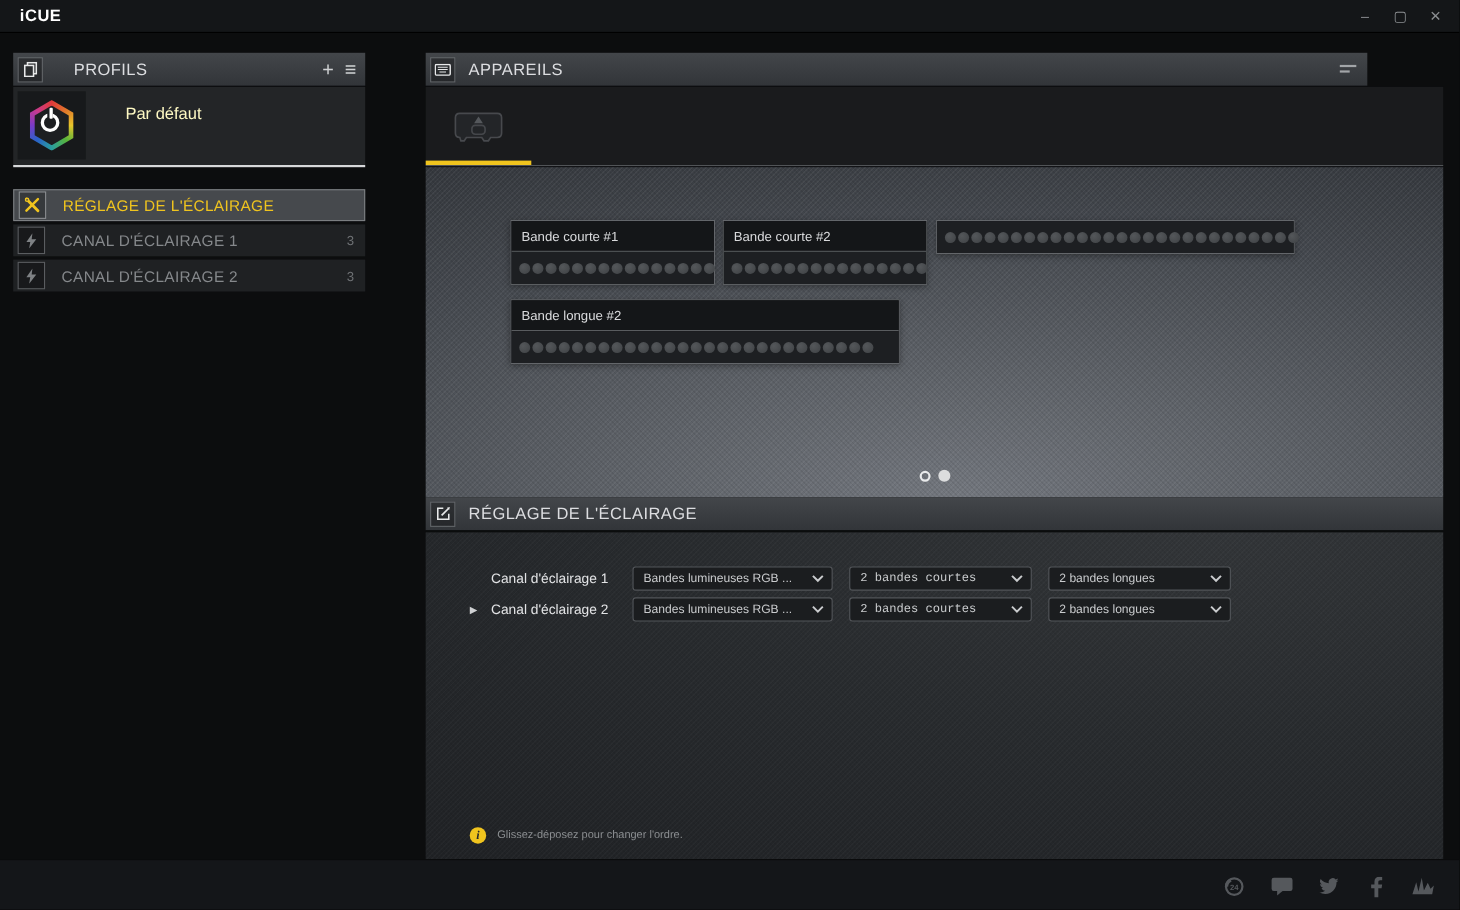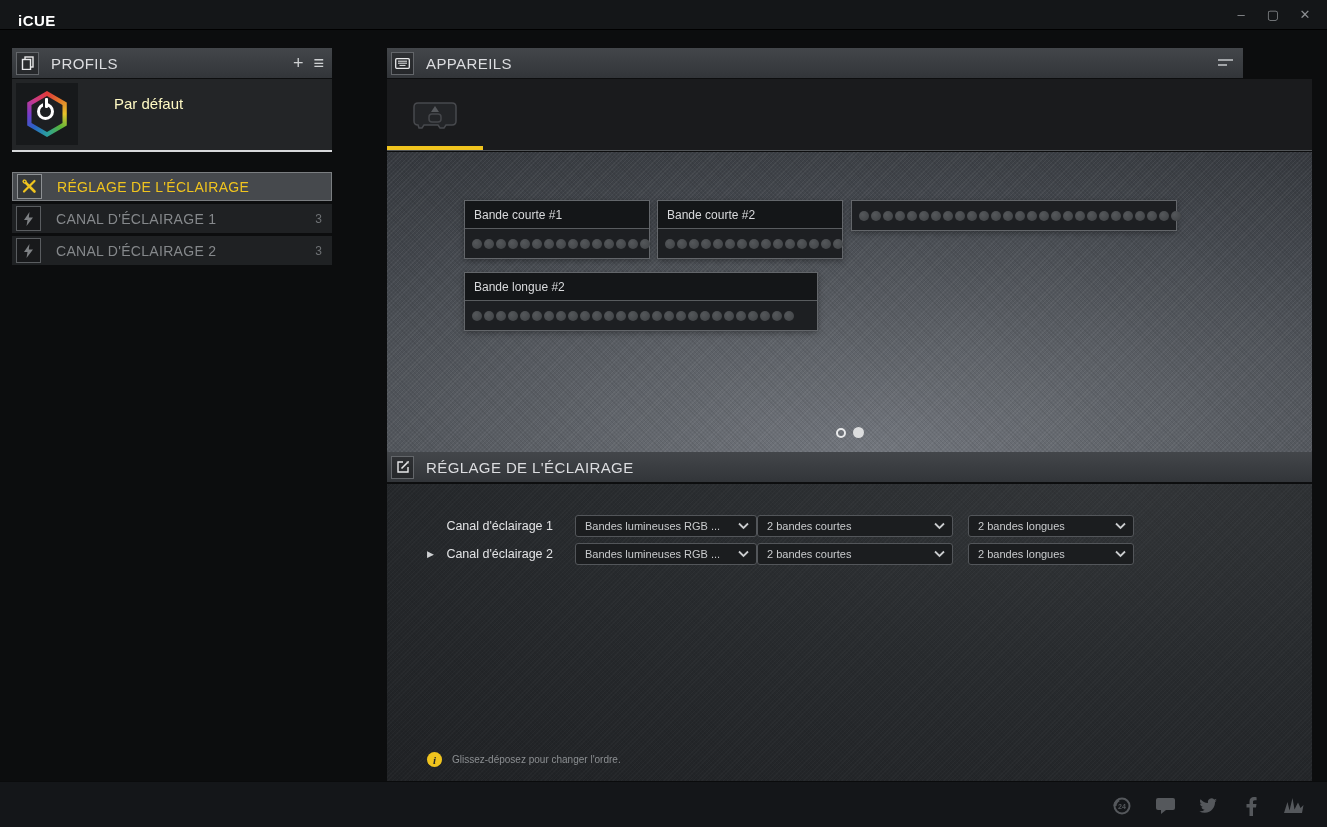--- a/index.html
+++ b/index.html
@@ -3,36 +3,36 @@
 <meta charset="utf-8">
 <style>
   :root{ --accent:#f0c41e; }
   *{margin:0;padding:0;box-sizing:border-box;}
   html,body{background:#0b0c0d;}
   body{font-family:"Liberation Sans","DejaVu Sans",sans-serif;color:#d8d9db;}
   #app{position:relative;width:1327px;height:827px;background:#0c0d0e;overflow:hidden;}
 
   
   .topbar{position:absolute;left:0;top:0;width:1327px;height:30px;background:#141618;
-          border-bottom:1px solid #000;display:flex;align-items:flex-end;}
+          border-bottom:1px solid #000;display:flex;align-items:center;}
   .logo{margin-left:18px;font-size:15px;font-weight:bold;color:#fff;letter-spacing:.5px;}
   .nav{display:flex;margin-left:54px;gap:44px;}
   .nav-item{font-size:11px;letter-spacing:1px;color:#9da0a3;cursor:pointer;}
   .win-controls{position:absolute;right:14px;top:0;height:30px;display:flex;align-items:center;gap:16px;}
   .win-btn{color:#8b8e91;font-size:13px;width:16px;text-align:center;cursor:pointer;line-height:30px;}
 
   
   .panel-header{position:absolute;height:31px;background:linear-gradient(#43464a,#323539);
                 border-bottom:1px solid #0d0e0f;display:flex;align-items:center;}
   .ph-iconbox{width:23px;height:23px;margin-left:4px;border:1px solid #63666a;background:rgba(0,0,0,.28);
               display:flex;align-items:center;justify-content:center;}
   .ph-title{margin-left:12px;font-size:15px;color:#dcdde0;letter-spacing:.4px;}
 
   
-  .profiles-header{left:12px;top:48px;width:320px;}
+  .profiles-header{left:12px;top:48px;width:320px;gap:16px;}
   .ph-actions{position:absolute;right:8px;display:flex;gap:10px;align-items:center;}
   .ph-action{color:#cfd1d3;font-size:18px;line-height:18px;cursor:pointer;}
   .profile-item{position:absolute;left:12px;top:79px;width:320px;height:71px;background:#232527;
                 display:flex;cursor:pointer;}
   .profile-tile{width:62px;height:62px;margin:4px;background:#17191b;display:flex;align-items:center;justify-content:center;}
   .hex-logo{position:relative;width:46px;height:46px;}
   .hex-ring{position:absolute;inset:0;background:conic-gradient(#e03a3a,#e07a2a,#e8c52a,#58b43a,#2a9e9e,#2a62c8,#7a3ac8,#c83a8e,#e03a3a);
             clip-path:polygon(50% 0,93% 25%,93% 75%,50% 100%,7% 75%,7% 25%);}
   .hex-inner{position:absolute;inset:5px;background:#1d1f22;
              clip-path:polygon(50% 0,93% 25%,93% 75%,50% 100%,7% 75%,7% 25%);}
@@ -101,21 +101,21 @@
   .channel-row.r1{top:31px;}
   .channel-row.r2{top:59px;}
   .expander{width:8px;margin-left:40px;font-size:9px;color:#cfd1d3;cursor:pointer;}
   .expander.hidden{visibility:hidden;}
   .channel-label{width:118px;text-align:right;font-size:12.5px;color:#e2e3e5;white-space:nowrap;}
   .select{position:relative;height:22px;background:#1b1d1f;border:1px solid #53565a;border-radius:3px;
           display:flex;align-items:center;padding:0 26px 0 9px;font-size:11px;color:#c9cbcd;
           cursor:pointer;white-space:nowrap;overflow:hidden;}
   .select .chev{position:absolute;right:7px;top:6px;}
   .sel-a{margin-left:22px;width:182px;}
-  .sel-b{margin-left:0;width:196px;}
+  .sel-b{margin-left:15px;width:166px;font-family:Liberation Mono, monospace;}
   .sel-c{margin-left:15px;width:166px;}
   .hint-row{position:absolute;left:40px;top:268px;display:flex;align-items:center;gap:10px;}
   .info-icon{width:15px;height:15px;border-radius:50%;background:var(--accent);color:#26282a;
              font-size:11px;font-weight:bold;font-style:italic;display:flex;align-items:center;
              justify-content:center;font-family:"Liberation Serif","DejaVu Serif",serif;}
   .hint-text{font-size:10px;color:#8b8e91;}
 
   
   .footer{position:absolute;left:0;top:781px;width:1327px;height:46px;background:#141619;
           border-top:1px solid #0a0b0c;}

